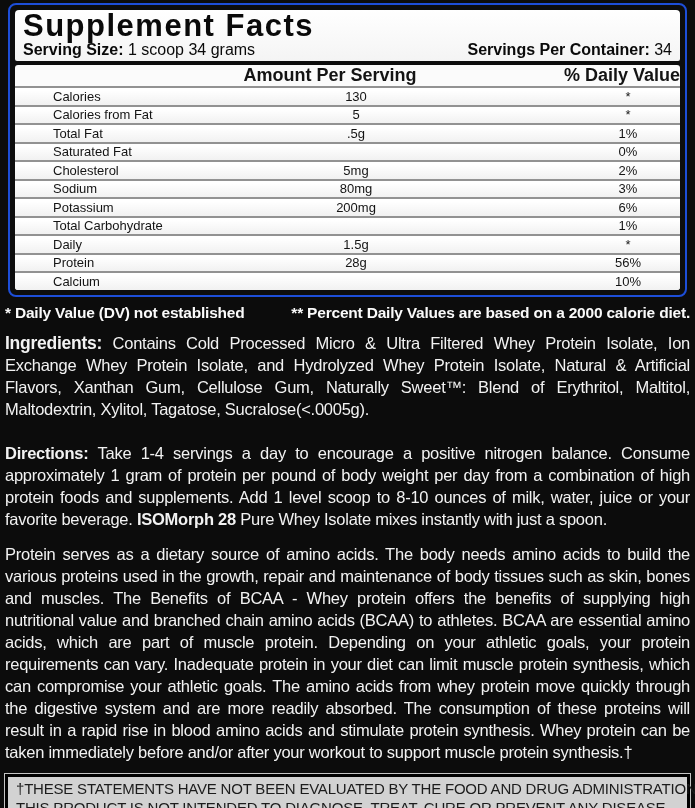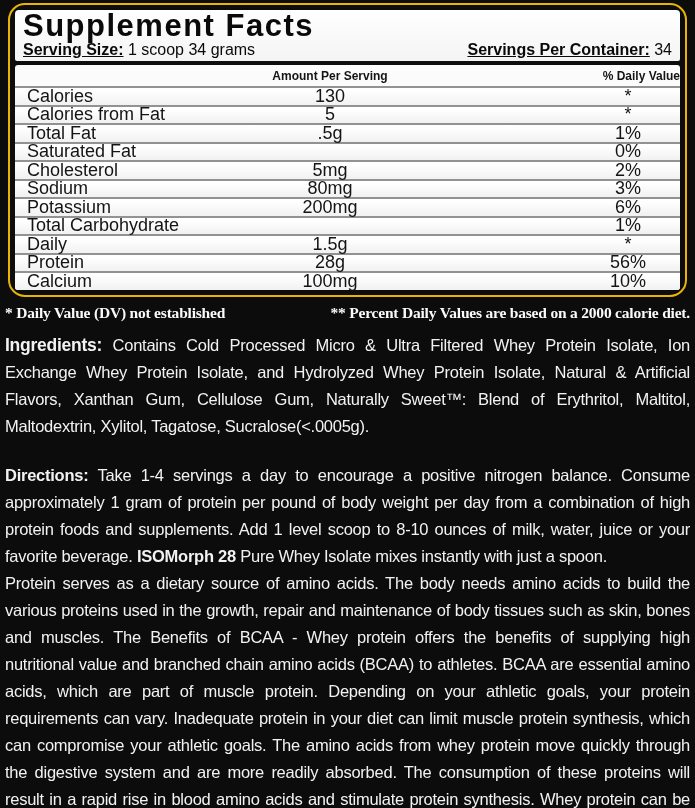--- a/index.html
+++ b/index.html
@@ -7,22 +7,22 @@
   body {
     background: #0c0c0c;
     font-family: "Liberation Sans", sans-serif;
     color: #f2f2f2;
   }
   .label-root { width: 695px; height: 808px; }
 
   
   .facts-frame {
     margin: 3px 8px 0 8px;
-    border: 2px solid #eab308;
-    border-radius: 17px;
+    border: 2px solid #1d4ed8;
+    border-radius: 8px;
     padding: 5px;
     background: #0d0d0d;
   }
   .title-panel {
     background: linear-gradient(180deg, #ffffff 0%, #f4f4f4 100%);
     border-radius: 4px 4px 2px 2px;
     padding: 1px 8px 2px 8px;
     color: #0a0a0a;
   }
   .facts-title {
@@ -32,75 +32,75 @@
     line-height: 30px;
     white-space: nowrap;
   }
   .serving-row {
     display: flex;
     justify-content: space-between;
     font-size: 16px;
     line-height: 17px;
     padding-bottom: 1px;
   }
-  .serving-row b { font-weight: bold; text-decoration: underline; }
+  .serving-row b { font-weight: bold; }
 
   .facts-table {
     margin-top: 4px;
     background: #fbfbfb;
     border-radius: 3px;
     color: #141414;
     overflow: hidden;
   }
   .facts-header, .facts-row { display: flex; align-items: center; }
   .facts-header {
     height: 21px;
     font-weight: bold;
-    font-size: 12px;
+    font-size: 18px;
   }
   .facts-row {
     height: 18.5px;
-    font-size: 18px;
+    font-size: 13px;
     border-top: 2px solid #929292;
     background: linear-gradient(180deg, #ffffff 15%, #f1f1f1 100%);
+    padding-left: 26px;
   }
   .col-name  { width: 215px; padding-left: 12px; white-space: nowrap; }
   .col-amt   { width: 200px; text-align: center; white-space: nowrap; }
   .col-gap   { flex: 1; }
   .col-dv    { width: 104px; text-align: center; white-space: nowrap; }
   .col-dv-hd { width: 160px; text-align: right; white-space: nowrap; }
 
   
   .footnote {
     display: flex;
     justify-content: space-between;
     padding: 0 5px;
     margin-top: 7px;
     font-weight: bold;
     font-size: 15.5px;
     letter-spacing: -0.2px;
     color: #fafafa;
     white-space: nowrap;
-    font-family: Liberation Serif, serif;
   }
 
   
   .para {
     padding: 0 5px;
     text-align: justify;
     font-size: 16.5px;
-    line-height: 27px;
+    line-height: 22px;
     letter-spacing: -0.25px;
     color: #f2f2f2;
   }
   .para b { font-weight: bold; }
   .para.ingredients { margin-top: 10px; }
   .para.ingredients b { font-size: 17.5px; }
   .para.directions  { margin-top: 22px; }
-  .para.protein     { }
+  .para.protein     { margin-top: 13px; }
 
   
   .disclaimer {
     margin: 11px 5px 0 5px;
     background: #d2d2d2;
     border: 3px solid #000000;
     box-shadow: 0 0 0 1px #c4c4c4;
     padding: 2px 8px 3px 8px;
     color: #1c1c1c;
     font-size: 15px;
@@ -184,21 +184,20 @@
         <span class="col-dv">*</span>
       </div>
       <div class="facts-row">
         <span class="col-name">Protein</span>
         <span class="col-amt">28g</span>
         <span class="col-gap"></span>
         <span class="col-dv">56%</span>
       </div>
       <div class="facts-row">
         <span class="col-name">Calcium</span>
-        <span class="col-amt">100mg</span>
         <span class="col-gap"></span>
         <span class="col-dv">10%</span>
       </div>
     </div>
   </div>
 
   <div class="footnote">
     <span>* Daily Value (DV) not established</span>
     <span>** Percent Daily Values are based on a 2000 calorie diet.</span>
   </div>

